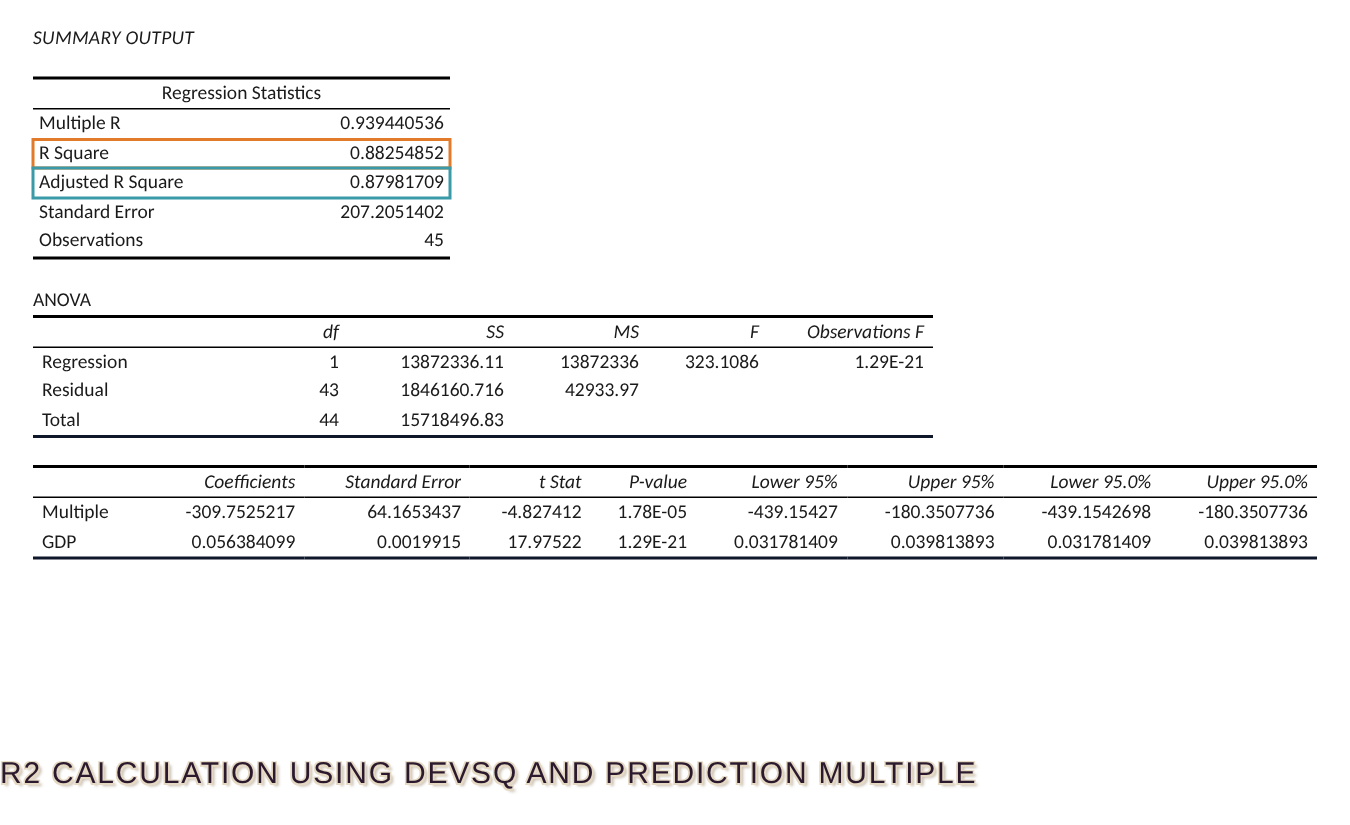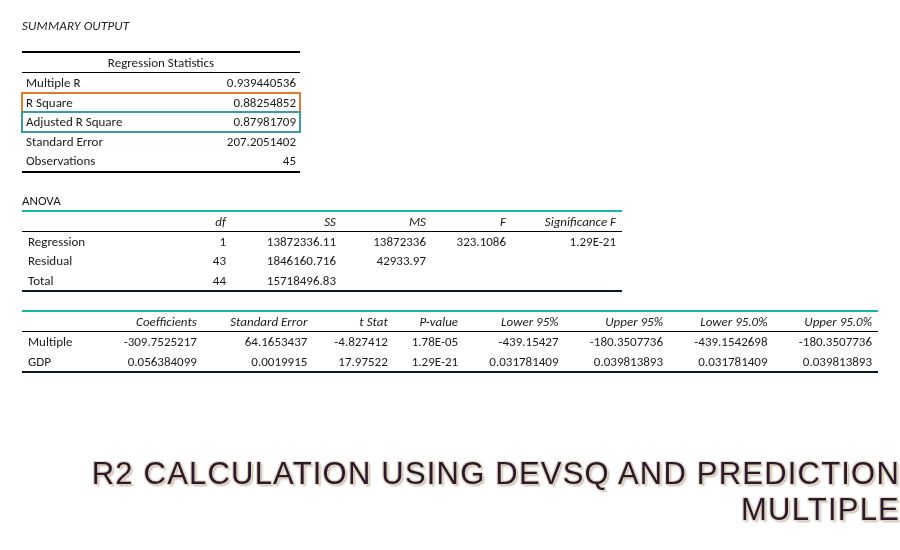--- a/index.html
+++ b/index.html
@@ -51,41 +51,41 @@
   table.wide {
     width: 100%;
     border-collapse: collapse;
     table-layout: fixed;
   }
   table.wide th {
     font-style: italic;
     font-weight: 400;
     text-align: right;
     padding: 2px 6px;
-    border-top: 2px solid #14b8a6;
+    border-top: 2px solid #000000;
     border-bottom: 1px solid #000;
   }
   table.wide th.left { text-align: left; }
   table.wide td {
     text-align: right;
     padding: 1px 6px;
     line-height: 1.35;
   }
   table.wide td.left { text-align: left; }
   table.wide tr.last td { border-bottom: 2px solid #0f172a; }
 
   .coef-wrap { width: 856px; margin-top: 18px; }
 
   .banner {
     position: absolute;
     left: 0; right: 0;
     bottom: 22px;
-    text-align: right;
+    text-align: left;
     font-family: Impact, "Arial Black", sans-serif;
-    font-size: 31px;
+    font-size: 20px;
     letter-spacing: 1.2px;
     color: #2b1a2e;
     text-shadow:
       -1px -1px 0 #e6d9c4,
        1px -1px 0 #e6d9c4,
       -1px  1px 0 #e6d9c4,
        1px  1px 0 #e6d9c4,
        2px 2px 2px rgba(140,120,90,0.55);
   }
 </style>
@@ -133,21 +133,21 @@
         <col style="width:80px">
         <col style="width:110px">
     </colgroup>
     <tbody>
         <tr>
       <th class="left"></th>
       <th>df</th>
       <th>SS</th>
       <th>MS</th>
       <th>F</th>
-      <th>Significance F</th>
+      <th>Observations F</th>
     </tr>
     <tr>
       <td class="left">Regression</td>
       <td>1</td>
       <td>13872336.11</td>
       <td>13872336</td>
       <td>323.1086</td>
       <td>1.29E-21</td>
     </tr>
     <tr>

